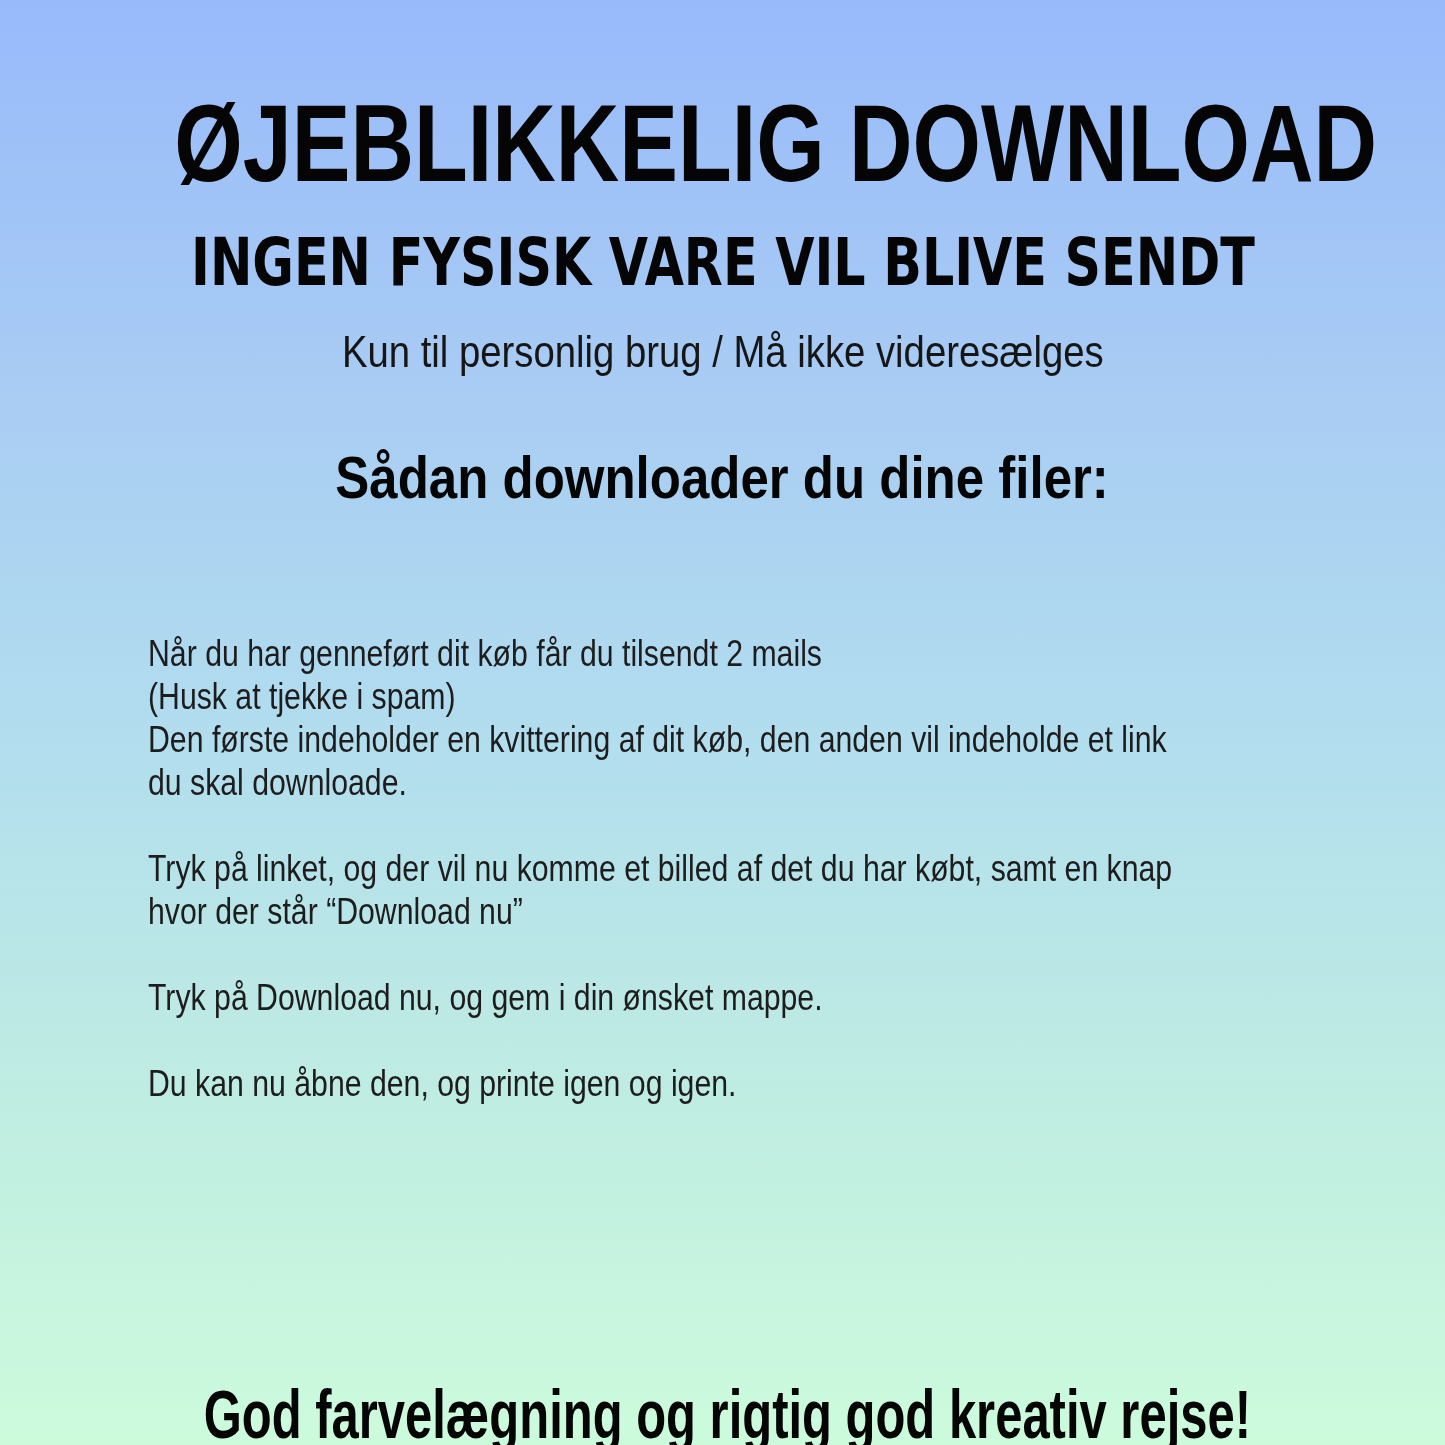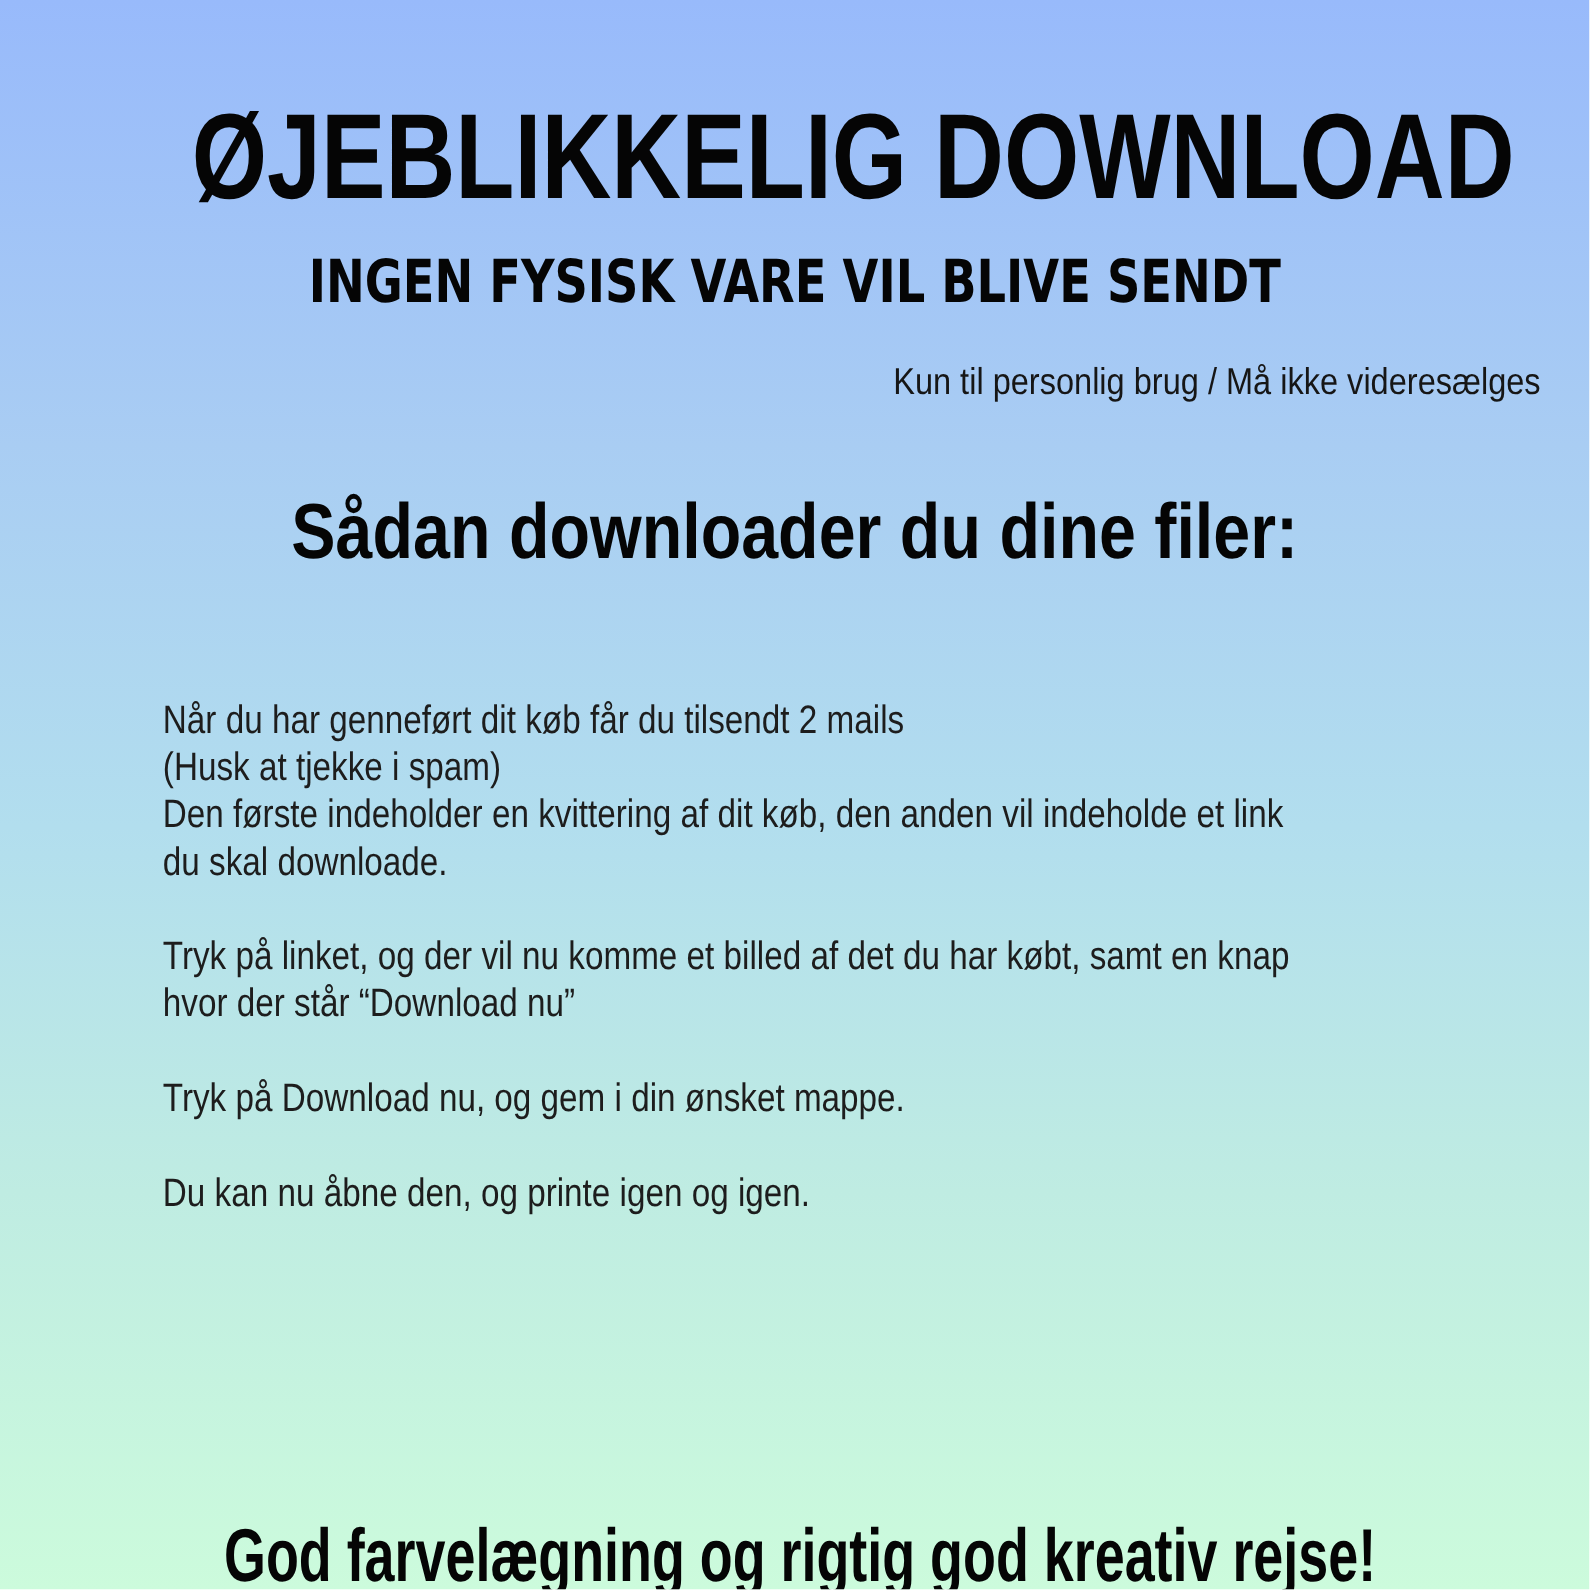--- a/index.html
+++ b/index.html
@@ -36,38 +36,37 @@
     font-size: 110px;
     line-height: 1;
     color: #050505;
     padding-left: 24px;
   }
   .title .squeeze { transform: scaleX(0.80); }
   .subtitle {
     top: 230px;
     font-family: "DejaVu Sans", sans-serif;
     font-weight: bold;
-    font-size: 54px;
+    font-size: 65px;
     line-height: 1;
     color: #050505;
   }
   .subtitle .squeeze { transform: scaleX(0.78); }
   .usage-note {
     top: 330px;
-    font-size: 34px;
+    font-size: 44px;
     line-height: 1;
     font-weight: normal;
     color: #161616;
-    text-align: right;
   }
   .usage-note .squeeze { transform: scaleX(0.87); }
   .section-heading {
     top: 448px;
     font-weight: bold;
-    font-size: 71px;
+    font-size: 60px;
     line-height: 1;
     color: #050505;
   }
   .section-heading .squeeze { transform: scaleX(0.85); }
   .instructions {
     position: absolute;
     left: 148px;
     top: 632px;
     font-size: 36px;
     line-height: 43px;

